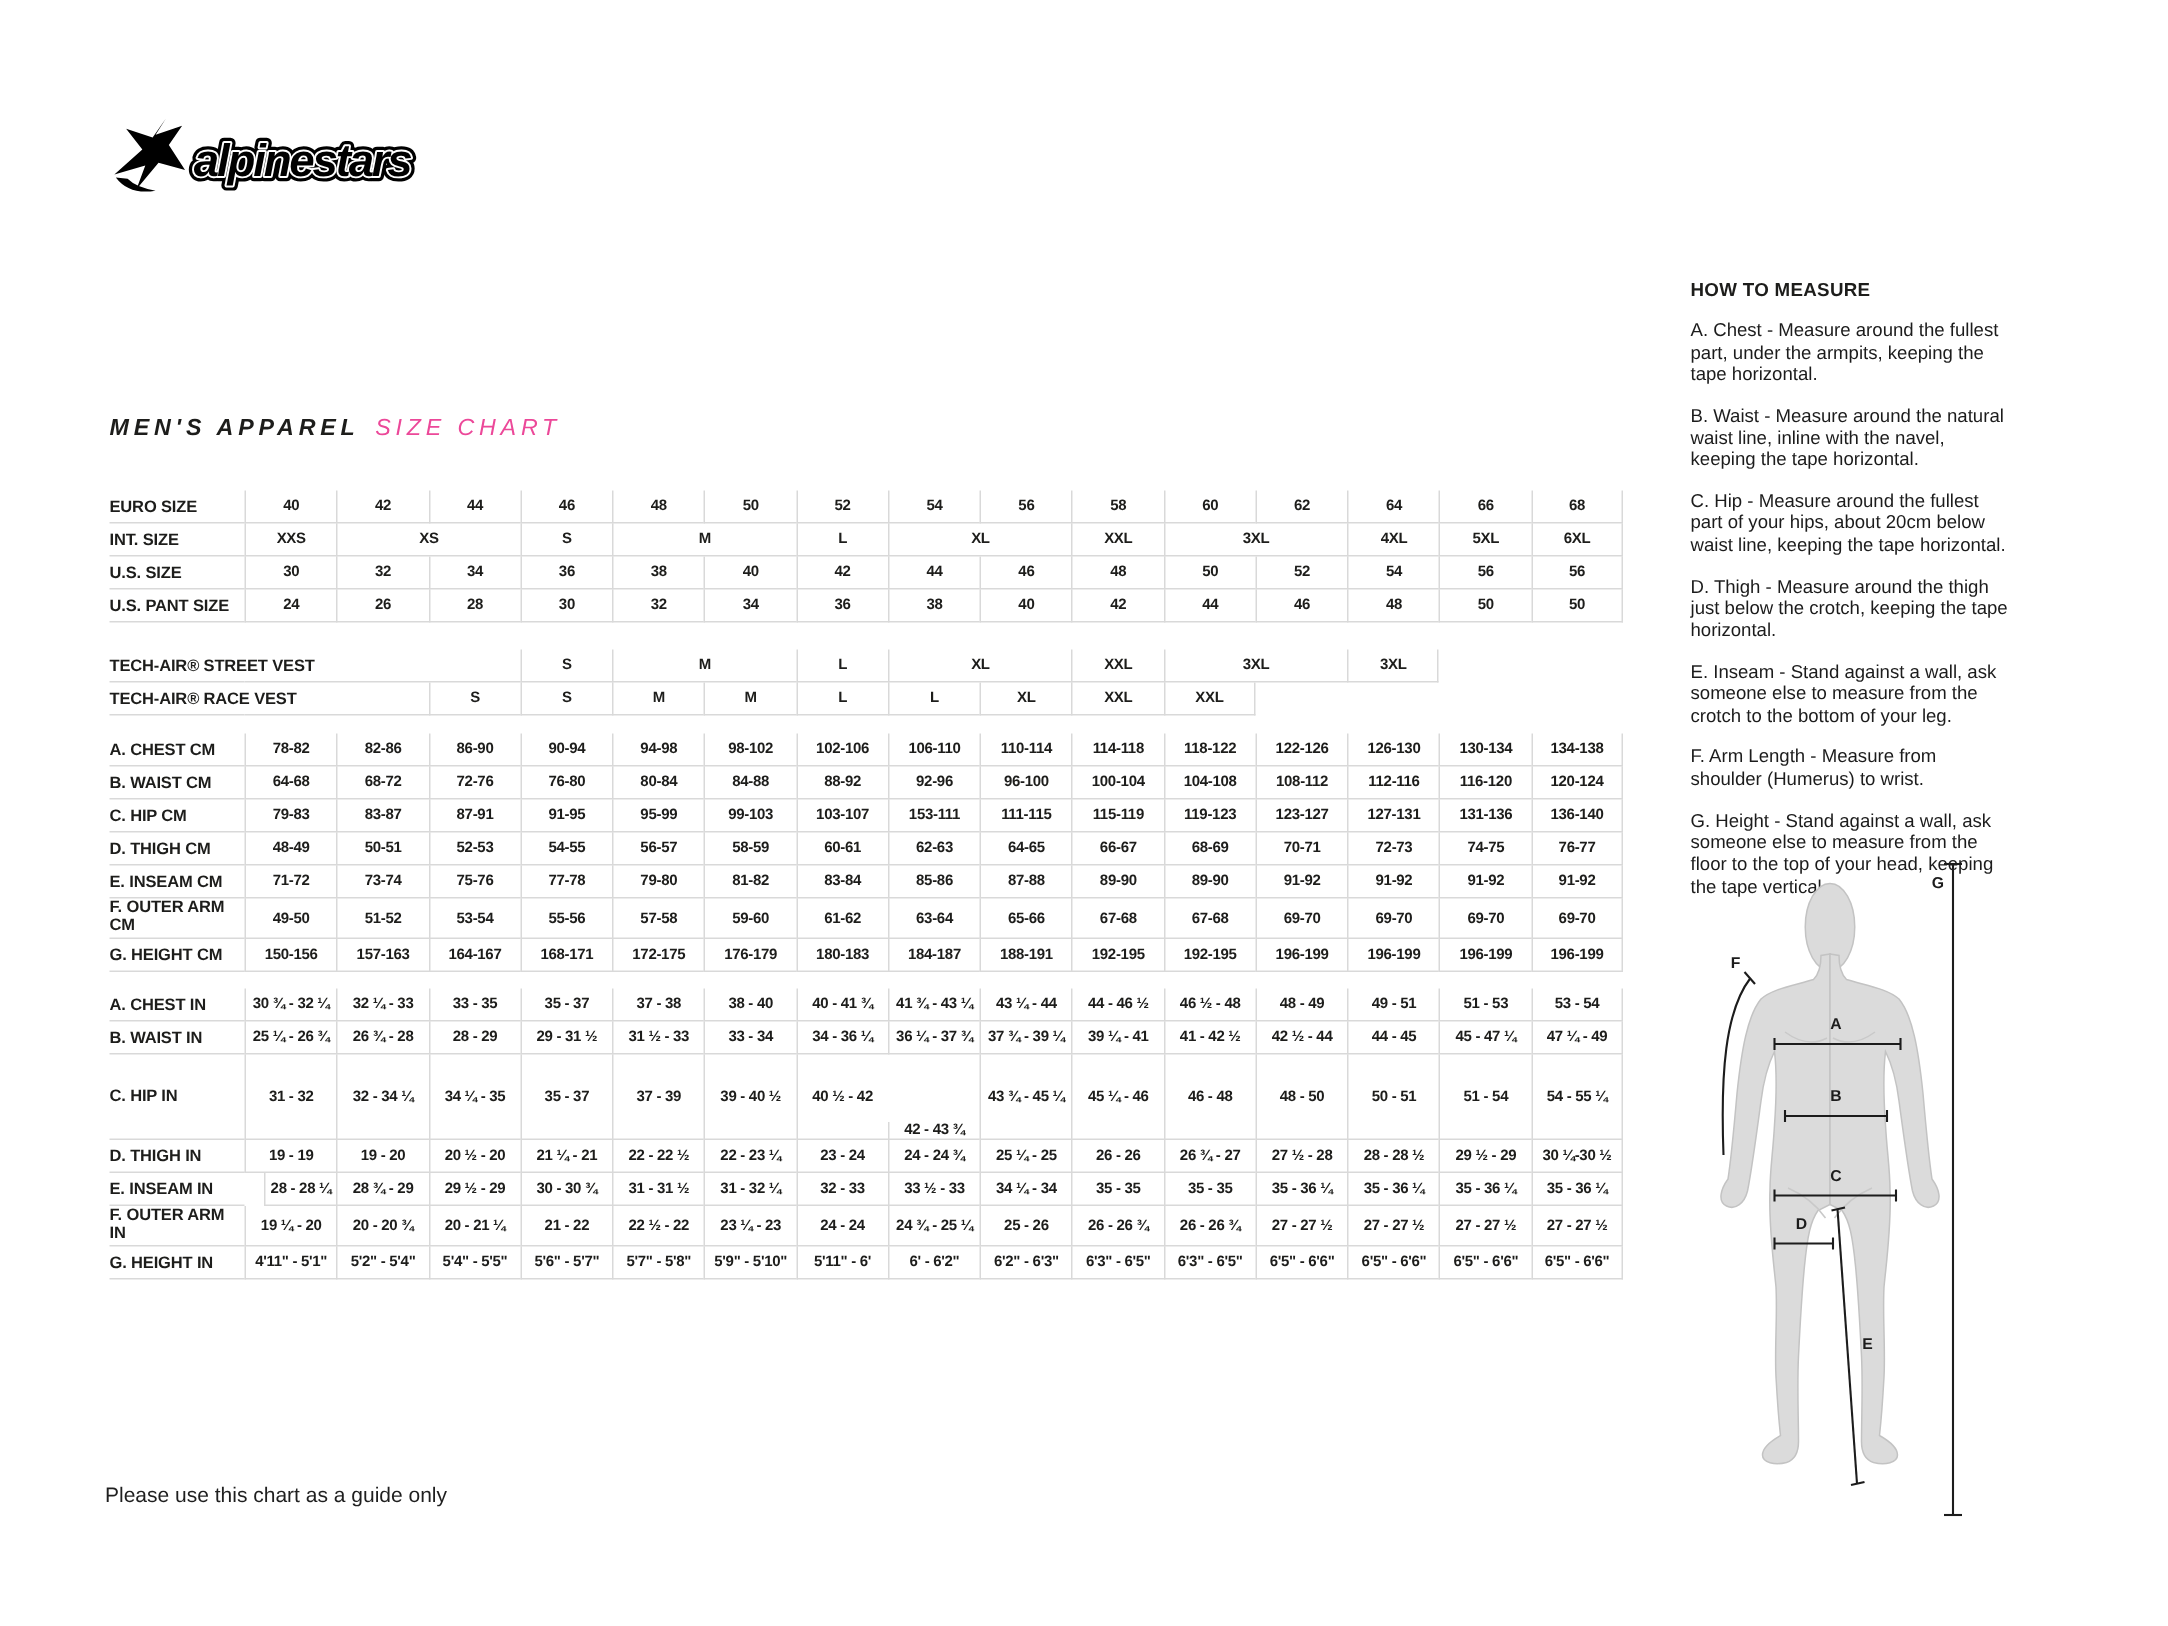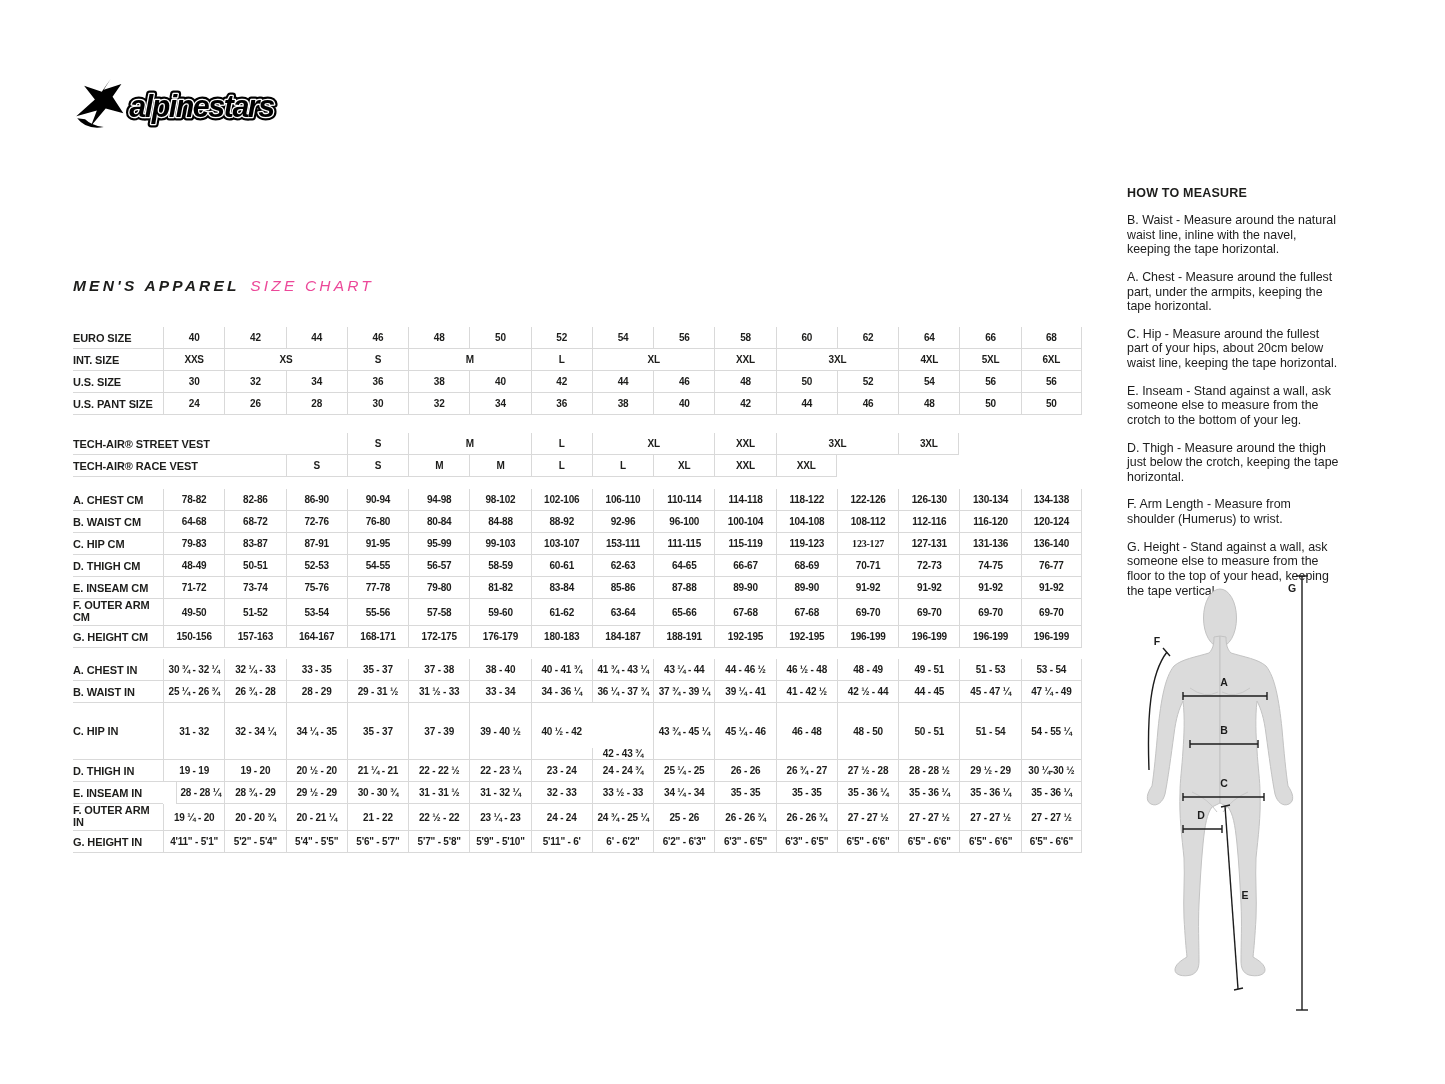--- a/index.html
+++ b/index.html
@@ -201,21 +201,21 @@
         <div class="cell val" style="grid-column: span 1;">83-87</div>
         <div class="cell val" style="grid-column: span 1;">87-91</div>
         <div class="cell val" style="grid-column: span 1;">91-95</div>
         <div class="cell val" style="grid-column: span 1;">95-99</div>
         <div class="cell val" style="grid-column: span 1;">99-103</div>
         <div class="cell val" style="grid-column: span 1;">103-107</div>
         <div class="cell val" style="grid-column: span 1;">153-111</div>
         <div class="cell val" style="grid-column: span 1;">111-115</div>
         <div class="cell val" style="grid-column: span 1;">115-119</div>
         <div class="cell val" style="grid-column: span 1;">119-123</div>
-        <div class="cell val" style="grid-column: span 1; font-family: Liberation Serif, serif;">123-127</div>
+        <div class="cell val" style="grid-column: span 1;">123-127</div>
         <div class="cell val" style="grid-column: span 1;">127-131</div>
         <div class="cell val" style="grid-column: span 1;">131-136</div>
         <div class="cell val rend" style="grid-column: span 1;">136-140</div>
       </div>
       <div class="trow">
         <div class="cell lab">D. THIGH CM</div>
         <div class="cell val" style="grid-column: span 1;">48-49</div>
         <div class="cell val" style="grid-column: span 1;">50-51</div>
         <div class="cell val" style="grid-column: span 1;">52-53</div>
         <div class="cell val" style="grid-column: span 1;">54-55</div>
@@ -410,25 +410,25 @@
         <div class="cell val" style="grid-column: span 1;">6'5" - 6'6"</div>
         <div class="cell val" style="grid-column: span 1;">6'5" - 6'6"</div>
         <div class="cell val" style="grid-column: span 1;">6'5" - 6'6"</div>
         <div class="cell val rend" style="grid-column: span 1;">6'5" - 6'6"</div>
       </div>
     </div>
 
   <div class="guide">
     <div class="g-title">HOW TO MEASURE</div>
     <div id="guide-list">
+        <p>A. Chest - Measure around the fullest part, under the armpits, keeping the tape horizontal.</p>
         <p>B. Waist - Measure around the natural waist line, inline with the navel, keeping the tape horizontal.</p>
-        <p>A. Chest - Measure around the fullest part, under the armpits, keeping the tape horizontal.</p>
         <p>C. Hip - Measure around the fullest part of your hips, about 20cm below waist line, keeping the tape horizontal.</p>
+        <p>D. Thigh - Measure around the thigh just below the crotch, keeping the tape horizontal.</p>
         <p>E. Inseam - Stand against a wall, ask someone else to measure from the crotch to the bottom of your leg.</p>
-        <p>D. Thigh - Measure around the thigh just below the crotch, keeping the tape horizontal.</p>
         <p>F. Arm Length - Measure from shoulder (Humerus) to wrist.</p>
         <p>G. Height - Stand against a wall, ask someone else to measure from the floor to the top of your head, keeping the tape vertical.</p>
       </div>
   </div>
 
   <svg class="figure" viewBox="0 0 310 460" width="310" height="460" aria-hidden="true">
     <g fill="#dbdbdb" stroke="#c3c3c3" stroke-width="1">
       <ellipse cx="90" cy="52" rx="16.5" ry="29"></ellipse>
       <path id="bh" d="M90 70 L84 71 C84 78 83 83 79 87 C66 91 52 93 44 100 C35 111 31 134 28 163
         C26 186 24 207 22 220 C17 227 15 235 21 238 C27 241 33 236 35 228 C38 213 41 190 44 168
@@ -485,15 +485,16 @@
       <text x="94" y="168">B</text>
       <text x="94" y="221">C</text>
       <text x="71" y="253">D</text>
       <text x="115" y="333">E</text>
       <text x="27" y="79">F</text>
       <text x="162" y="26">G</text>
     </g>
   </svg>
 
   <div class="footer">
+    <div>Please use this chart as a guide only</div>
   </div>
 
 </div>
 
 </body></html>

